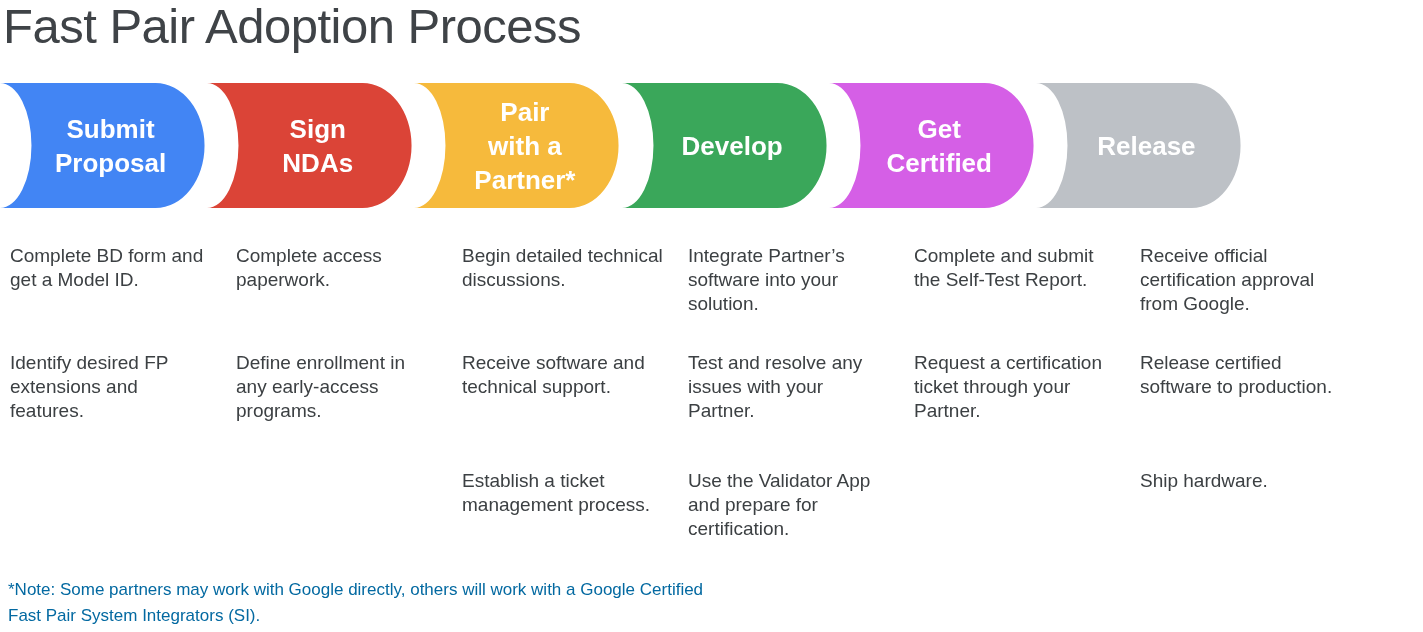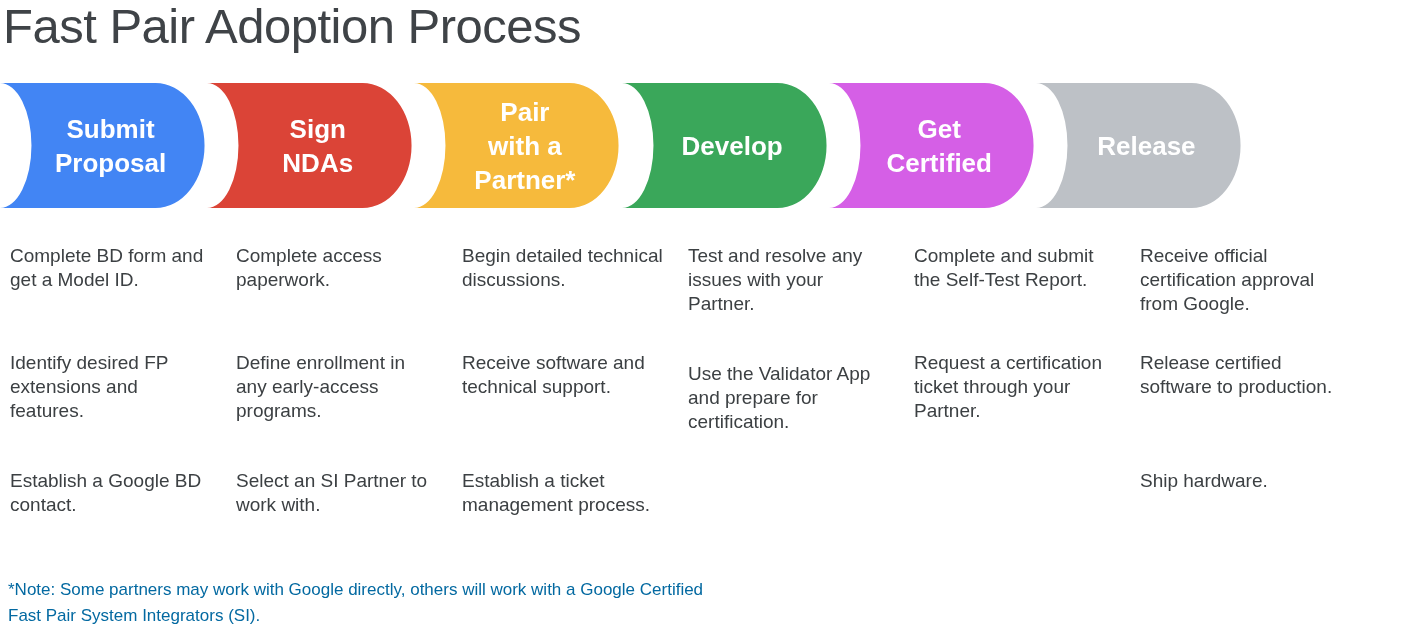--- a/index.html
+++ b/index.html
@@ -93,36 +93,35 @@
       <div class="stage-label">Release</div>
     </div>
 
   </div>
 
   <div class="details">
 
     <div class="detail-col">
       <div class="detail-cell r1">Complete BD form and get a Model ID.</div>
       <div class="detail-cell r2">Identify desired FP extensions and features.</div>
-      <div class="detail-cell r3">Establish a Google BD contact.</div>
     </div>
 
     <div class="detail-col">
       <div class="detail-cell r1">Complete access paperwork.</div>
       <div class="detail-cell r2">Define enrollment in any early-access programs.</div>
-      <div class="detail-cell r3">Select an SI Partner to work with.</div>
     </div>
 
     <div class="detail-col">
       <div class="detail-cell r1">Begin detailed technical discussions.</div>
       <div class="detail-cell r2">Receive software and technical support.</div>
       <div class="detail-cell r3">Establish a ticket management process.</div>
     </div>
 
     <div class="detail-col">
+      <div class="detail-cell r1">Integrate Partner’s software into your solution.</div>
       <div class="detail-cell r2">Test and resolve any issues with your Partner.</div>
       <div class="detail-cell r3">Use the Validator App and prepare for certification.</div>
     </div>
 
     <div class="detail-col">
       <div class="detail-cell r1">Complete and submit the Self-Test Report.</div>
       <div class="detail-cell r2">Request a certification ticket through your Partner.</div>
     </div>
 
     <div class="detail-col">

